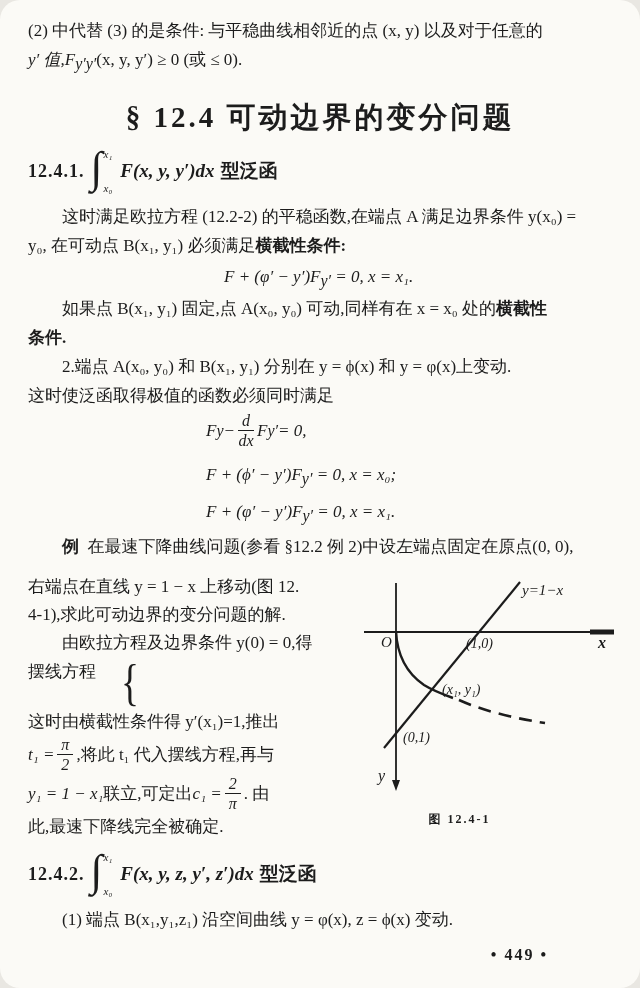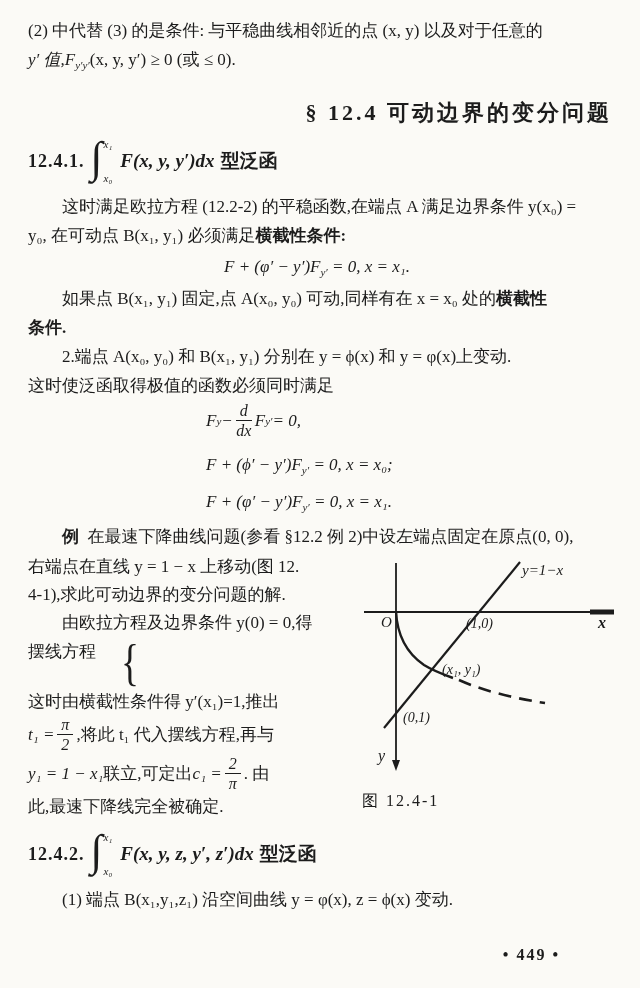--- a/index.html
+++ b/index.html
@@ -7,32 +7,33 @@
     position: relative;
     width: 640px; height: 988px;
     box-sizing: border-box;
     margin: 0 auto;
     background: #fbfaf6;
     color: #1c1c1c;
     font-family: "Liberation Serif", "DejaVu Serif", serif;
     font-size: 17px;
     padding: 16px 28px 0 28px;
     overflow: hidden;
+    border-radius: 20px;
   }
   p { margin: 0; }
   .body-line { line-height: 29px; }
   .indent { text-indent: 2em; }
   .bold { font-weight: bold; }
   .math { font-style: italic; }
-  sub.msub { font-size: 11px; font-style: italic; line-height: 0; }
+  sub.msub { font-size: 16px; font-style: italic; line-height: 0; }
 
   .section-heading {
-    text-align: right;
+    text-align: center;
     font-weight: bold;
-    font-size: 22px;
+    font-size: 29px;
     margin: 24px 0 6px 0;
     letter-spacing: 3px;
   }
   .subsec {
     display: flex;
     align-items: center;
     font-weight: bold;
     font-size: 19px;
     margin: 10px 0 8px 0;
   }
@@ -50,36 +51,36 @@
   .equation.euler { display: flex; align-items: center; margin-top: 2px; margin-bottom: 2px; }
 
   .frac {
     display: inline-flex; flex-direction: column; align-items: center;
     vertical-align: middle; line-height: 1.15; font-style: italic;
     margin: 0 3px; font-size: 16px;
   }
   .frac .fnum { border-bottom: 1.4px solid currentColor; padding: 0 4px 0 4px; }
   .frac .fden { padding-top: 1px; }
 
-  .ex-row { display: flex; margin-top: 2px; }
+  .ex-row { display: flex; margin-top: 12px; }
   .ex-left { width: 334px; }
   .ex-left .body-line { line-height: 28px; }
   .ex-fig { width: 250px; margin-left: 14px; padding-top: 6px; }
 
   .sys-row { display: flex; align-items: flex-start; margin: 3px 0 3px 0; }
   .sys-label { margin-right: 22px; white-space: nowrap; }
   .brace { font-size: 50px; font-weight: 300; line-height: 0.9; margin-right: 5px; transform: scaleX(0.75); }
   .sys-eqs { font-style: italic; line-height: 26px; font-size: 16.5px; }
 
   .frac-line { display: flex; align-items: center; line-height: 22px; min-height: 38px; }
 
-  .fig-caption { font-weight: normal; font-size: 16px; margin-top: 12px; padding-right: 55px; letter-spacing: 2px; }
+  .fig-caption { font-weight: bold; font-size: 12px; margin-top: 12px; text-align: center; padding-right: 55px; letter-spacing: 2px; }
 
   .page-num {
-    position: absolute; bottom: 24px; right: 80px;
+    position: absolute; bottom: 24px; right: 92px;
     font-weight: bold; letter-spacing: 2px; font-size: 16px; text-align: center;
   }
   svg text { font-family: "Liberation Serif", "DejaVu Serif", serif; }
 </style>
 </head>
 <body>
 
 <div class="page">
 
   <p class="body-line">

